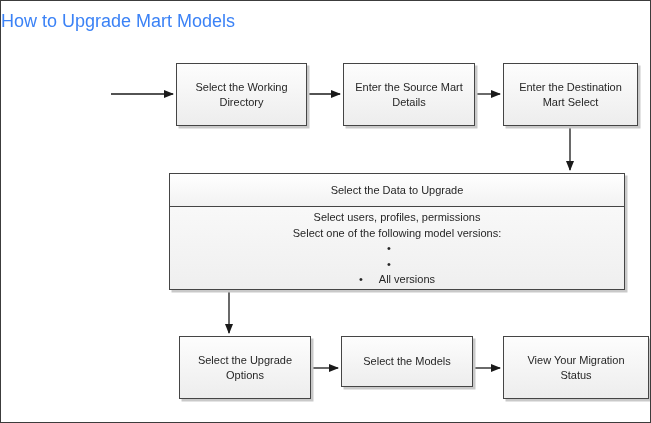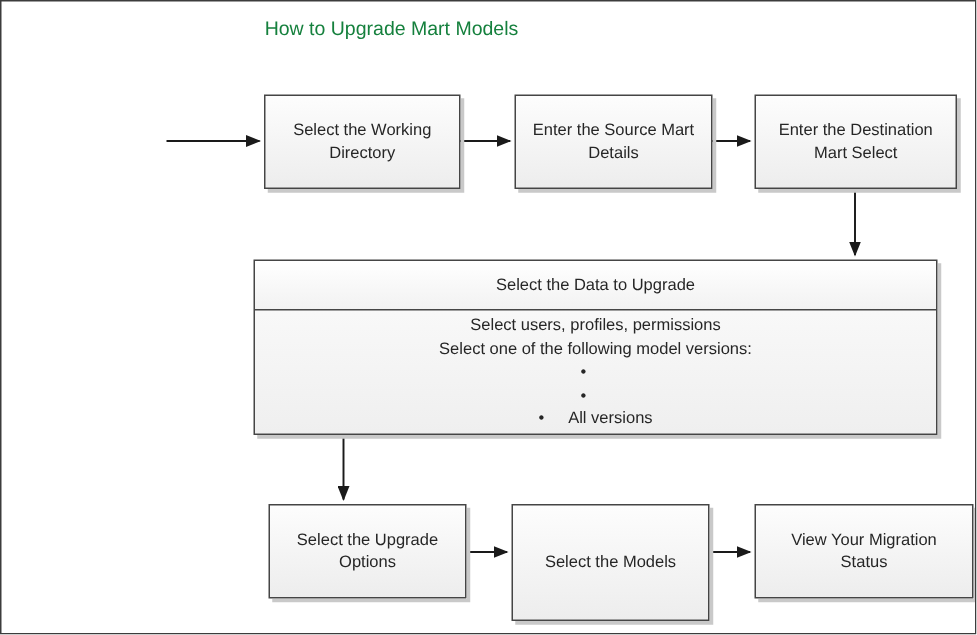--- a/index.html
+++ b/index.html
@@ -8,22 +8,21 @@
     width:651px;height:423px;
     box-sizing:border-box;
     border:1px solid #3c3c3c;
     background:#fff;
     font-family:"Liberation Sans", sans-serif;
     color:#262626;
     overflow:hidden;
   }
   .title{
     position:absolute;top:10px;left:0;width:520px;
-    text-align:center;
-    font-size:13px;color:#15803d;
+    font-size:18px;color:#3b82f6;
   }
   .actor{position:absolute;left:20px;top:46px;width:100px;}
   .actor-label{
     position:absolute;left:-15px;top:93px;width:125px;
     text-align:center;font-size:11.5px;line-height:14px;color:#1a1a1a;
   }
   .connectors{position:absolute;left:0;top:0;}
   .flowbox{
     position:absolute;
     box-sizing:border-box;
@@ -32,21 +31,21 @@
     box-shadow:2.5px 2.5px 0 #c9c9c9;
     display:flex;align-items:center;justify-content:center;
     text-align:center;
     font-size:11px;line-height:15px;
     padding:2px 8px;
   }
   .b1{left:175px;top:62px;width:131px;height:63px;}
   .b2{left:342px;top:62px;width:132px;height:63px;}
   .b3{left:502px;top:62px;width:135px;height:63px;}
   .b4{left:178px;top:335px;width:132px;height:63px;}
-  .b5{left:340px;top:335px;width:132px;height:78px;}
+  .b5{left:340px;top:335px;width:132px;height:51px;}
   .b6{left:502px;top:335px;width:146px;height:63px;}
   .bigbox{
     position:absolute;left:168px;top:172px;width:456px;height:117px;
     box-sizing:border-box;
     border:1px solid #454545;
     box-shadow:2.5px 2.5px 0 #c9c9c9;
     background:linear-gradient(180deg,#fcfcfc 0%,#efefef 100%);
   }
   .bigbox-header{
     box-sizing:border-box;

